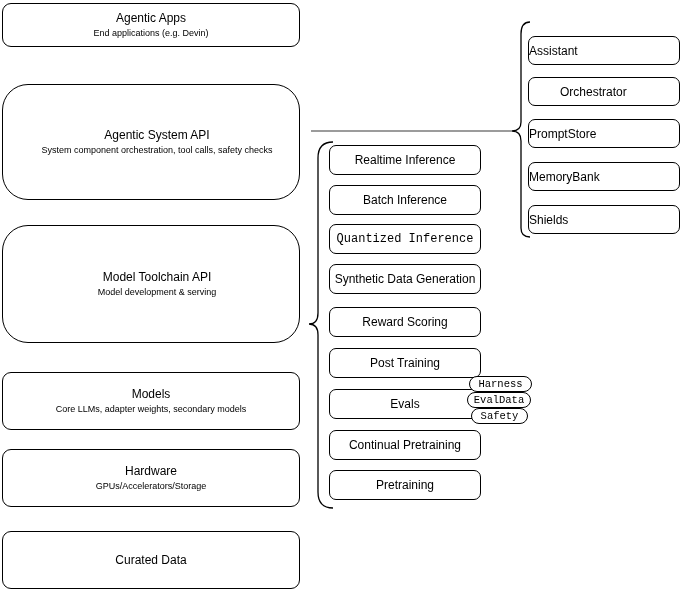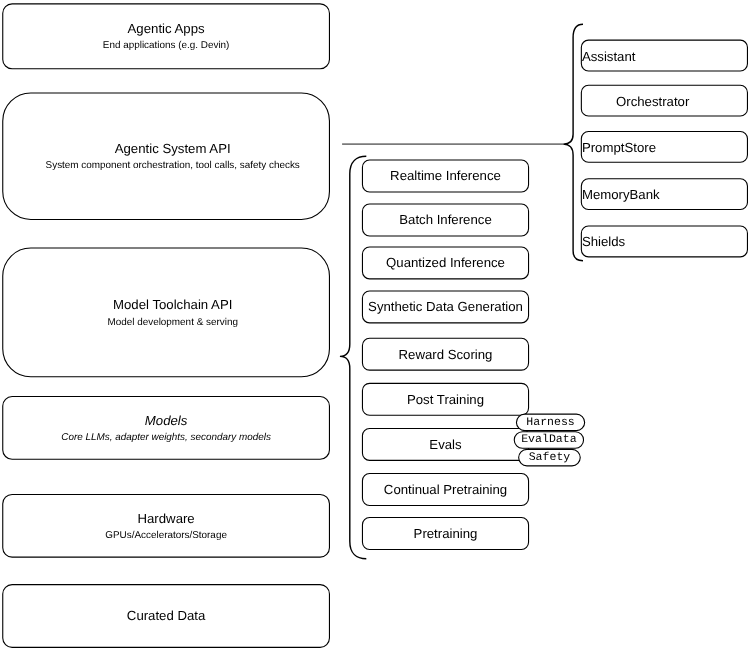--- a/index.html
+++ b/index.html
@@ -93,56 +93,56 @@
 
   <svg class="overlay" width="682" height="591" viewBox="0 0 682 591" xmlns="http://www.w3.org/2000/svg">
 
     <path d="M 311 131 L 512 131" stroke="#7a7a7a" stroke-width="1.5" fill="none"></path>
 
     <path d="M 333 142 C 324 142 318 147 318 158 L 318 313 C 318 320 315 324 309 324 C 315 324 318 328 318 335 L 318 492 C 318 503 324 508 333 508" stroke="#000000" stroke-width="1.3" fill="none"></path>
 
     <path d="M 530 22 C 524 22 521 26 521 34 L 521 122 C 521 128 518 131 512 131 C 518 131 521 134 521 141 L 521 228 C 521 234 524 237 530 237" stroke="#000000" stroke-width="1.3" fill="none"></path>
   </svg>
 
-  <div class="lbox r8" style="top:3px; height:60px;">
+  <div class="lbox r8" style="top:3px; height:44px;">
     <div class="t">Agentic Apps</div>
     <div class="s">End applications (e.g. Devin)</div>
   </div>
 
   <div class="lbox r26" style="top:84px; height:116px;">
     <div class="t">Agentic System API</div>
     <div class="s">System component orchestration, tool calls, safety checks</div>
   </div>
 
   <div class="lbox r26" style="top:225px; height:118px;">
     <div class="t">Model Toolchain API</div>
     <div class="s">Model development &amp; serving</div>
   </div>
 
-  <div class="lbox r8" style="top:360px; height:58px;font-style:italic;">
+  <div class="lbox r8" style="top:372px; height:58px;">
     <div class="t">Models</div>
     <div class="s">Core LLMs, adapter weights, secondary models</div>
   </div>
 
   <div class="lbox r8" style="top:449px; height:58px;">
     <div class="t">Hardware</div>
     <div class="s">GPUs/Accelerators/Storage</div>
   </div>
 
   <div class="lbox r8" style="top:531px; height:58px;">
     <div class="t">Curated Data</div>
   </div>
 
   <div class="mbox" style="top:145px;align-items:center;">
     <span>Realtime Inference</span>
   </div>
   <div class="mbox" style="top:185px;">
     <span>Batch Inference</span>
   </div>
-  <div class="mbox" style="top:224px;">
+  <div class="mbox" style="top:224px;font-family:Liberation Mono, monospace;">
     <span>Quantized Inference</span>
   </div>
   <div class="mbox" style="top:264px;">
     <span>Synthetic Data Generation</span>
   </div>
   <div class="mbox" style="top:307px;">
     <span>Reward Scoring</span>
   </div>
   <div class="mbox" style="top:348px;">
     <span>Post Training</span>

